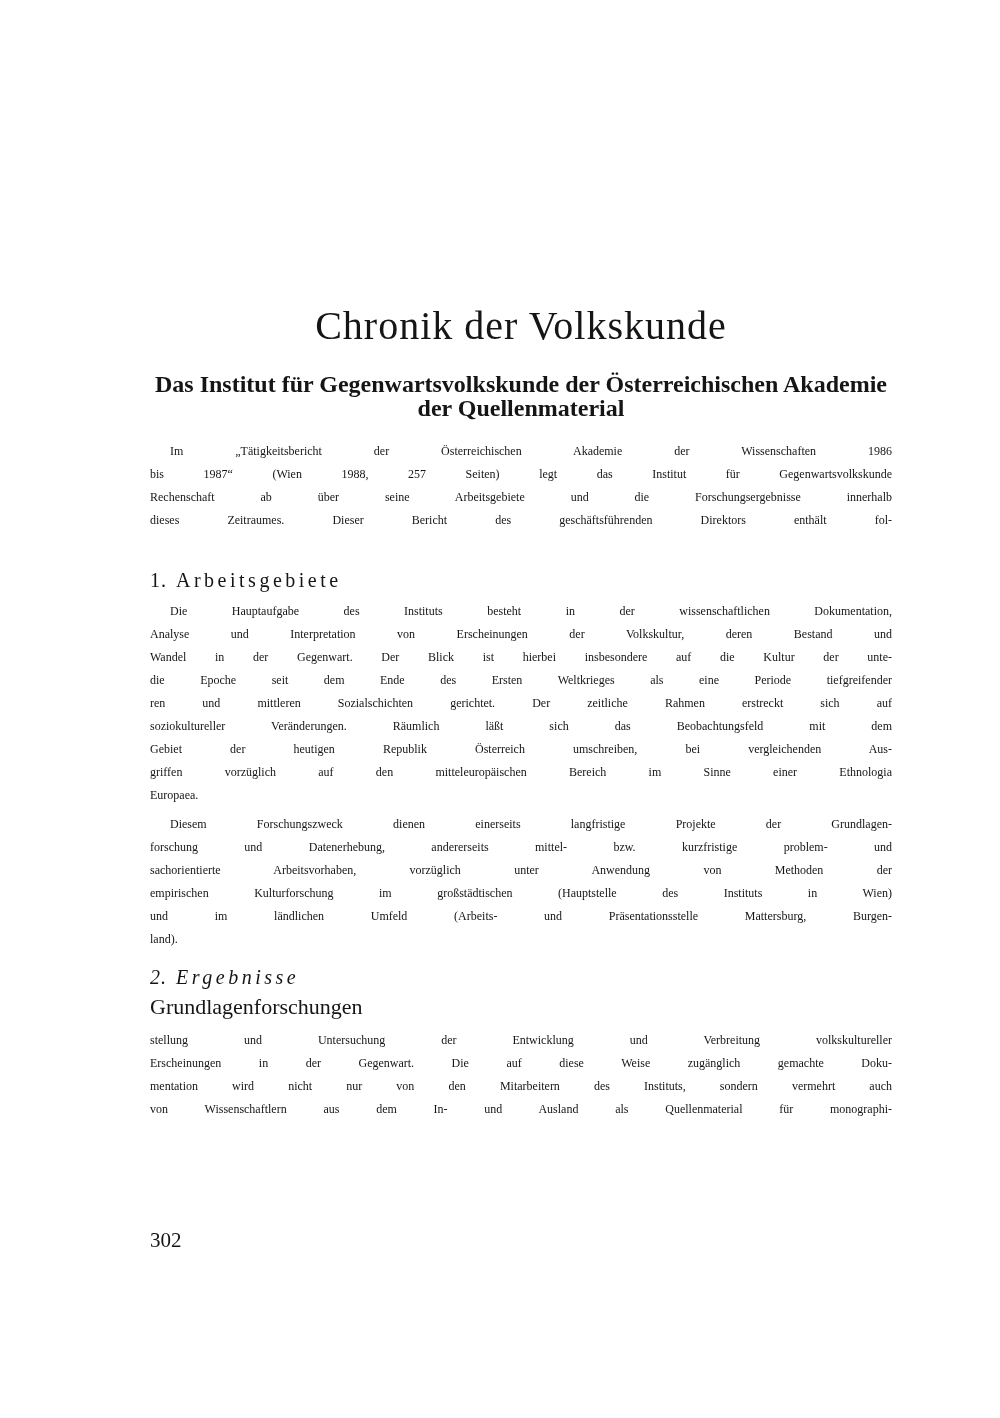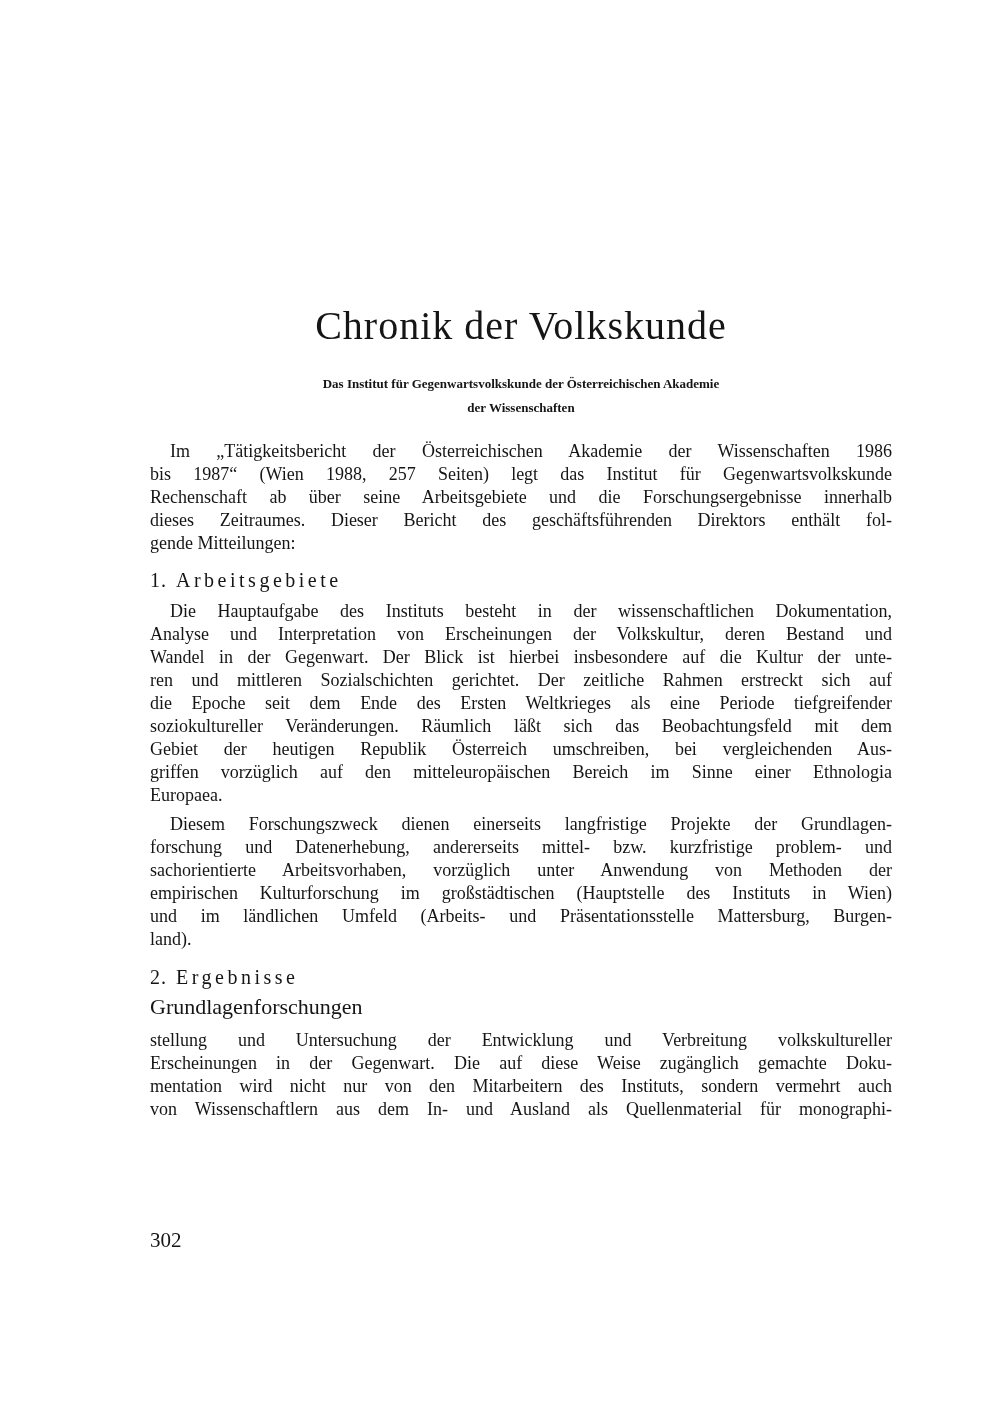--- a/index.html
+++ b/index.html
@@ -17,26 +17,26 @@
     text-align:center;
     font-size:40px;
     line-height:44px;
     letter-spacing:1px;
     white-space:nowrap;
   }
   .subtitle{
     top:372px;
     text-align:center;
     font-weight:bold;
-    font-size:13px;
+    font-size:24px;
     line-height:24px;
   }
   .para{position:absolute;left:150px;width:742px;}
   .ln{
-    font-size:18px;
+    font-size:12px;
     line-height:23px;
     height:23px;
     text-align:justify;
     text-align-last:justify;
     overflow:hidden;
     white-space:normal;
   }
   .ln.last{text-align:left;text-align-last:left;}
   .ln.ind{text-indent:20px;}
   .heading{
@@ -58,57 +58,56 @@
 </style>
 </head>
 <body>
 
 <div class="page">
 
   <div class="col doc-title" style="position:absolute;">Chronik der Volkskunde</div>
 
   <div class="col subtitle" style="position:absolute;">
     <div>Das Institut für Gegenwartsvolkskunde der Österreichischen Akademie</div>
-    <div>der Wissenschaften</div>
+    <div>der Quellenmaterial</div>
   </div>
 
   <div class="para" style="top:440px;">
     <div class="ln ind">Im „Tätigkeitsbericht der Österreichischen Akademie der Wissenschaften 1986</div>
     <div class="ln">bis 1987“ (Wien 1988, 257 Seiten) legt das Institut für Gegenwartsvolkskunde</div>
     <div class="ln">Rechenschaft ab über seine Arbeitsgebiete und die Forschungsergebnisse innerhalb</div>
     <div class="ln">dieses Zeitraumes. Dieser Bericht des geschäftsführenden Direktors enthält fol-</div>
-    <div class="ln last">gende Mitteilungen:</div>
   </div>
 
   <div class="heading" style="top:568px;">
     <span class="num">1.</span><span class="spread">Arbeitsgebiete</span>
   </div>
 
   <div class="para" style="top:600px;">
     <div class="ln ind">Die Hauptaufgabe des Instituts besteht in der wissenschaftlichen Dokumentation,</div>
     <div class="ln">Analyse und Interpretation von Erscheinungen der Volkskultur, deren Bestand und</div>
     <div class="ln">Wandel in der Gegenwart. Der Blick ist hierbei insbesondere auf die Kultur der unte-</div>
+    <div class="ln">die Epoche seit dem Ende des Ersten Weltkrieges als eine Periode tiefgreifender</div>
     <div class="ln">ren und mittleren Sozialschichten gerichtet. Der zeitliche Rahmen erstreckt sich auf</div>
-    <div class="ln">die Epoche seit dem Ende des Ersten Weltkrieges als eine Periode tiefgreifender</div>
     <div class="ln">soziokultureller Veränderungen. Räumlich läßt sich das Beobachtungsfeld mit dem</div>
     <div class="ln">Gebiet der heutigen Republik Österreich umschreiben, bei vergleichenden Aus-</div>
     <div class="ln">griffen vorzüglich auf den mitteleuropäischen Bereich im Sinne einer Ethnologia</div>
     <div class="ln last">Europaea.</div>
   </div>
 
   <div class="para" style="top:813px;">
     <div class="ln ind">Diesem Forschungszweck dienen einerseits langfristige Projekte der Grundlagen-</div>
     <div class="ln">forschung und Datenerhebung, andererseits mittel- bzw. kurzfristige problem- und</div>
     <div class="ln">sachorientierte Arbeitsvorhaben, vorzüglich unter Anwendung von Methoden der</div>
     <div class="ln">empirischen Kulturforschung im großstädtischen (Hauptstelle des Instituts in Wien)</div>
     <div class="ln">und im ländlichen Umfeld (Arbeits- und Präsentationsstelle Mattersburg, Burgen-</div>
     <div class="ln last">land).</div>
   </div>
 
-  <div class="heading" style="top:965px;">
+  <div class="heading" style="top:965px;font-style:italic;">
     <span class="num">2.</span><span class="spread">Ergebnisse</span>
   </div>
 
   <div class="subheading" style="top:995px;">Grundlagenforschungen</div>
 
   <div class="para" style="top:1029px;">
     <div class="ln">stellung und Untersuchung der Entwicklung und Verbreitung volkskultureller</div>
     <div class="ln">Erscheinungen in der Gegenwart. Die auf diese Weise zugänglich gemachte Doku-</div>
     <div class="ln">mentation wird nicht nur von den Mitarbeitern des Instituts, sondern vermehrt auch</div>
     <div class="ln">von Wissenschaftlern aus dem In- und Ausland als Quellenmaterial für monographi-</div>

